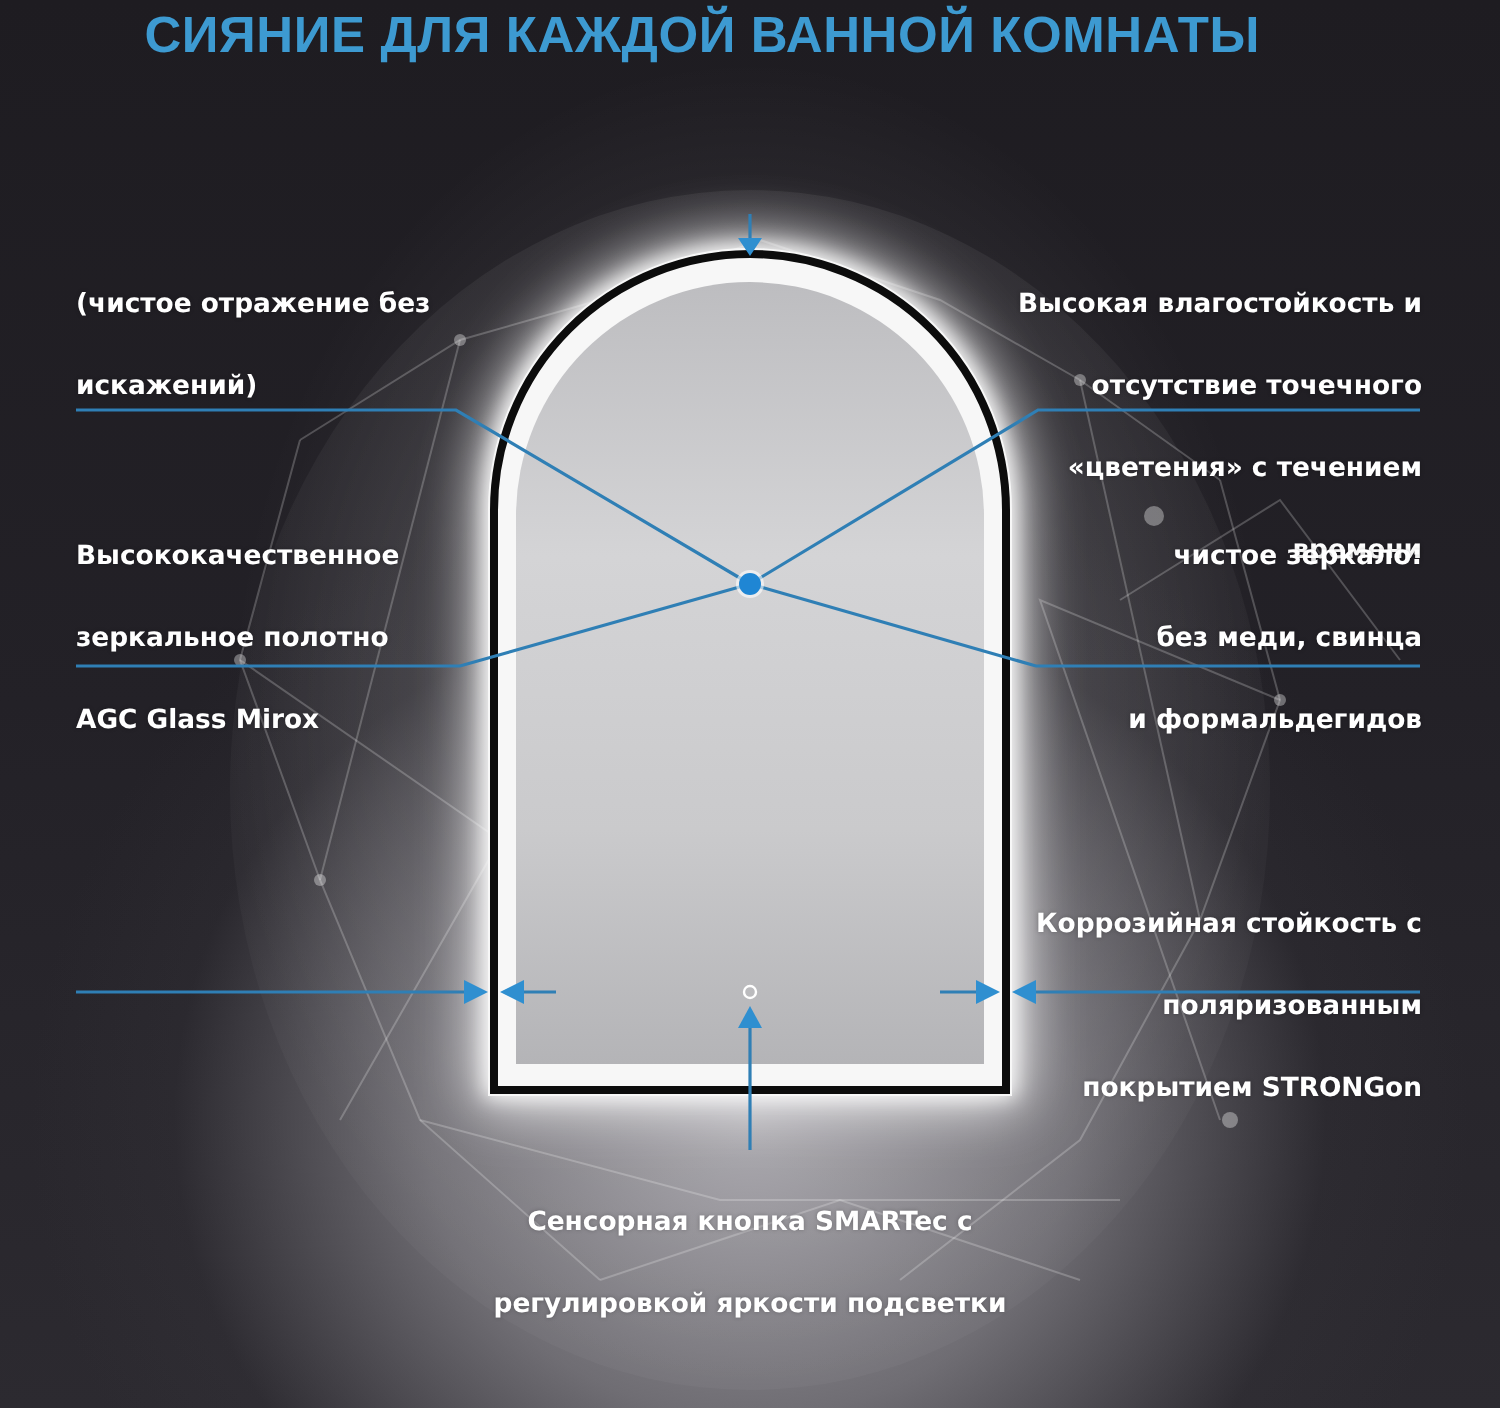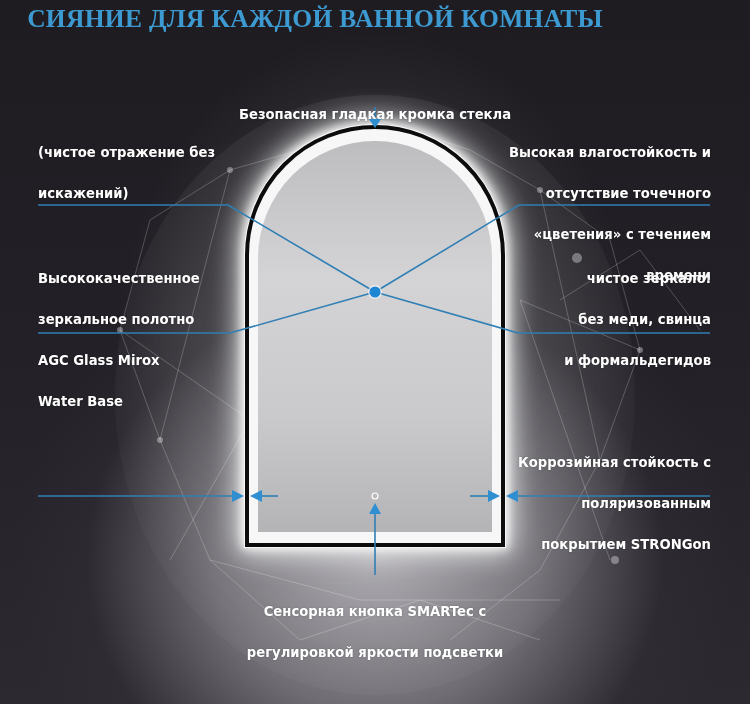--- a/index.html
+++ b/index.html
@@ -15,23 +15,23 @@
         radial-gradient(ellipse 260px 330px at 375px 360px, rgba(255,255,255,0.35) 0%, rgba(255,255,255,0.08) 60%, rgba(255,255,255,0) 100%),
         linear-gradient(180deg, #1e1c21 0%, #232127 50%, #2c2a30 100%);
     }
     .sphere {
       position: absolute; left: 115px; top: 95px; width: 520px; height: 600px;
       border-radius: 50%;
       background: radial-gradient(ellipse at 50% 45%, rgba(255,255,255,0.18) 0%, rgba(255,255,255,0.08) 50%, rgba(255,255,255,0.02) 75%, rgba(255,255,255,0) 100%);
       pointer-events: none;
     }
     .title {
-      position: absolute; left: 0; top: 4px; width: 630px; text-align: center;
+      position: absolute; left: 0; top: 4px; width: 630px; text-align: right;
       color: #3d9ad1; font-weight: bold; font-size: 25.5px; letter-spacing: 0.3px;
-      font-family: Liberation Serif, serif;
+      font-family: Liberation Sans, sans-serif;
     }
     .svg-layer { position: absolute; left: 0; top: 0; }
     .label {
       position: absolute; color: #ffffff; font-weight: bold;
       font-size: 13.2px; line-height: 20.5px;
       font-family: "DejaVu Sans", sans-serif;
       text-shadow: 0 0 2px rgba(0,0,0,0.25);
       white-space: pre-line;
     }
     .label.left { text-align: left; }
@@ -115,41 +115,37 @@
       <polygon points="369,514 375,503 381,514"></polygon>
       <polygon points="369,119 375,128 381,119"></polygon>
     </g>
 
     <circle cx="375" cy="292" r="7" fill="rgba(255,255,255,0.6)"></circle>
     <circle cx="375" cy="292" r="5.5" fill="#1f86d4"></circle>
 
     <circle cx="375" cy="496" r="3" fill="none" stroke="#ffffff" stroke-width="1.2"></circle>
   </svg>
 
-  <div class="label center" style="left:225px; top:84px; width:300px;">
-    <span class="line-txt">Безопасная гладкая кромка стекла</span>
-  </div>
 
   <div class="label left" style="left:38px; top:122px; width:230px;">
     <span class="line-txt">(чистое отражение без</span>
     <span class="line-txt">искажений)</span>
   </div>
 
   <div class="label right" style="left:480px; top:122px; width:231px;">
     <span class="line-txt">Высокая влагостойкость и</span>
     <span class="line-txt">отсутствие точечного</span>
     <span class="line-txt">«цветения» с течением</span>
     <span class="line-txt">времени</span>
   </div>
 
   <div class="label left" style="left:38px; top:248px; width:220px;">
     <span class="line-txt">Высококачественное</span>
     <span class="line-txt">зеркальное полотно</span>
     <span class="line-txt">AGC Glass Mirox</span>
-    <span class="line-txt">Water Base</span>
   </div>
 
   <div class="label right" style="left:500px; top:248px; width:211px;">
     <span class="line-txt">чистое зеркало:</span>
     <span class="line-txt">без меди, свинца</span>
     <span class="line-txt">и формальдегидов</span>
   </div>
 
 
   <div class="label right" style="left:480px; top:432px; width:231px;">

